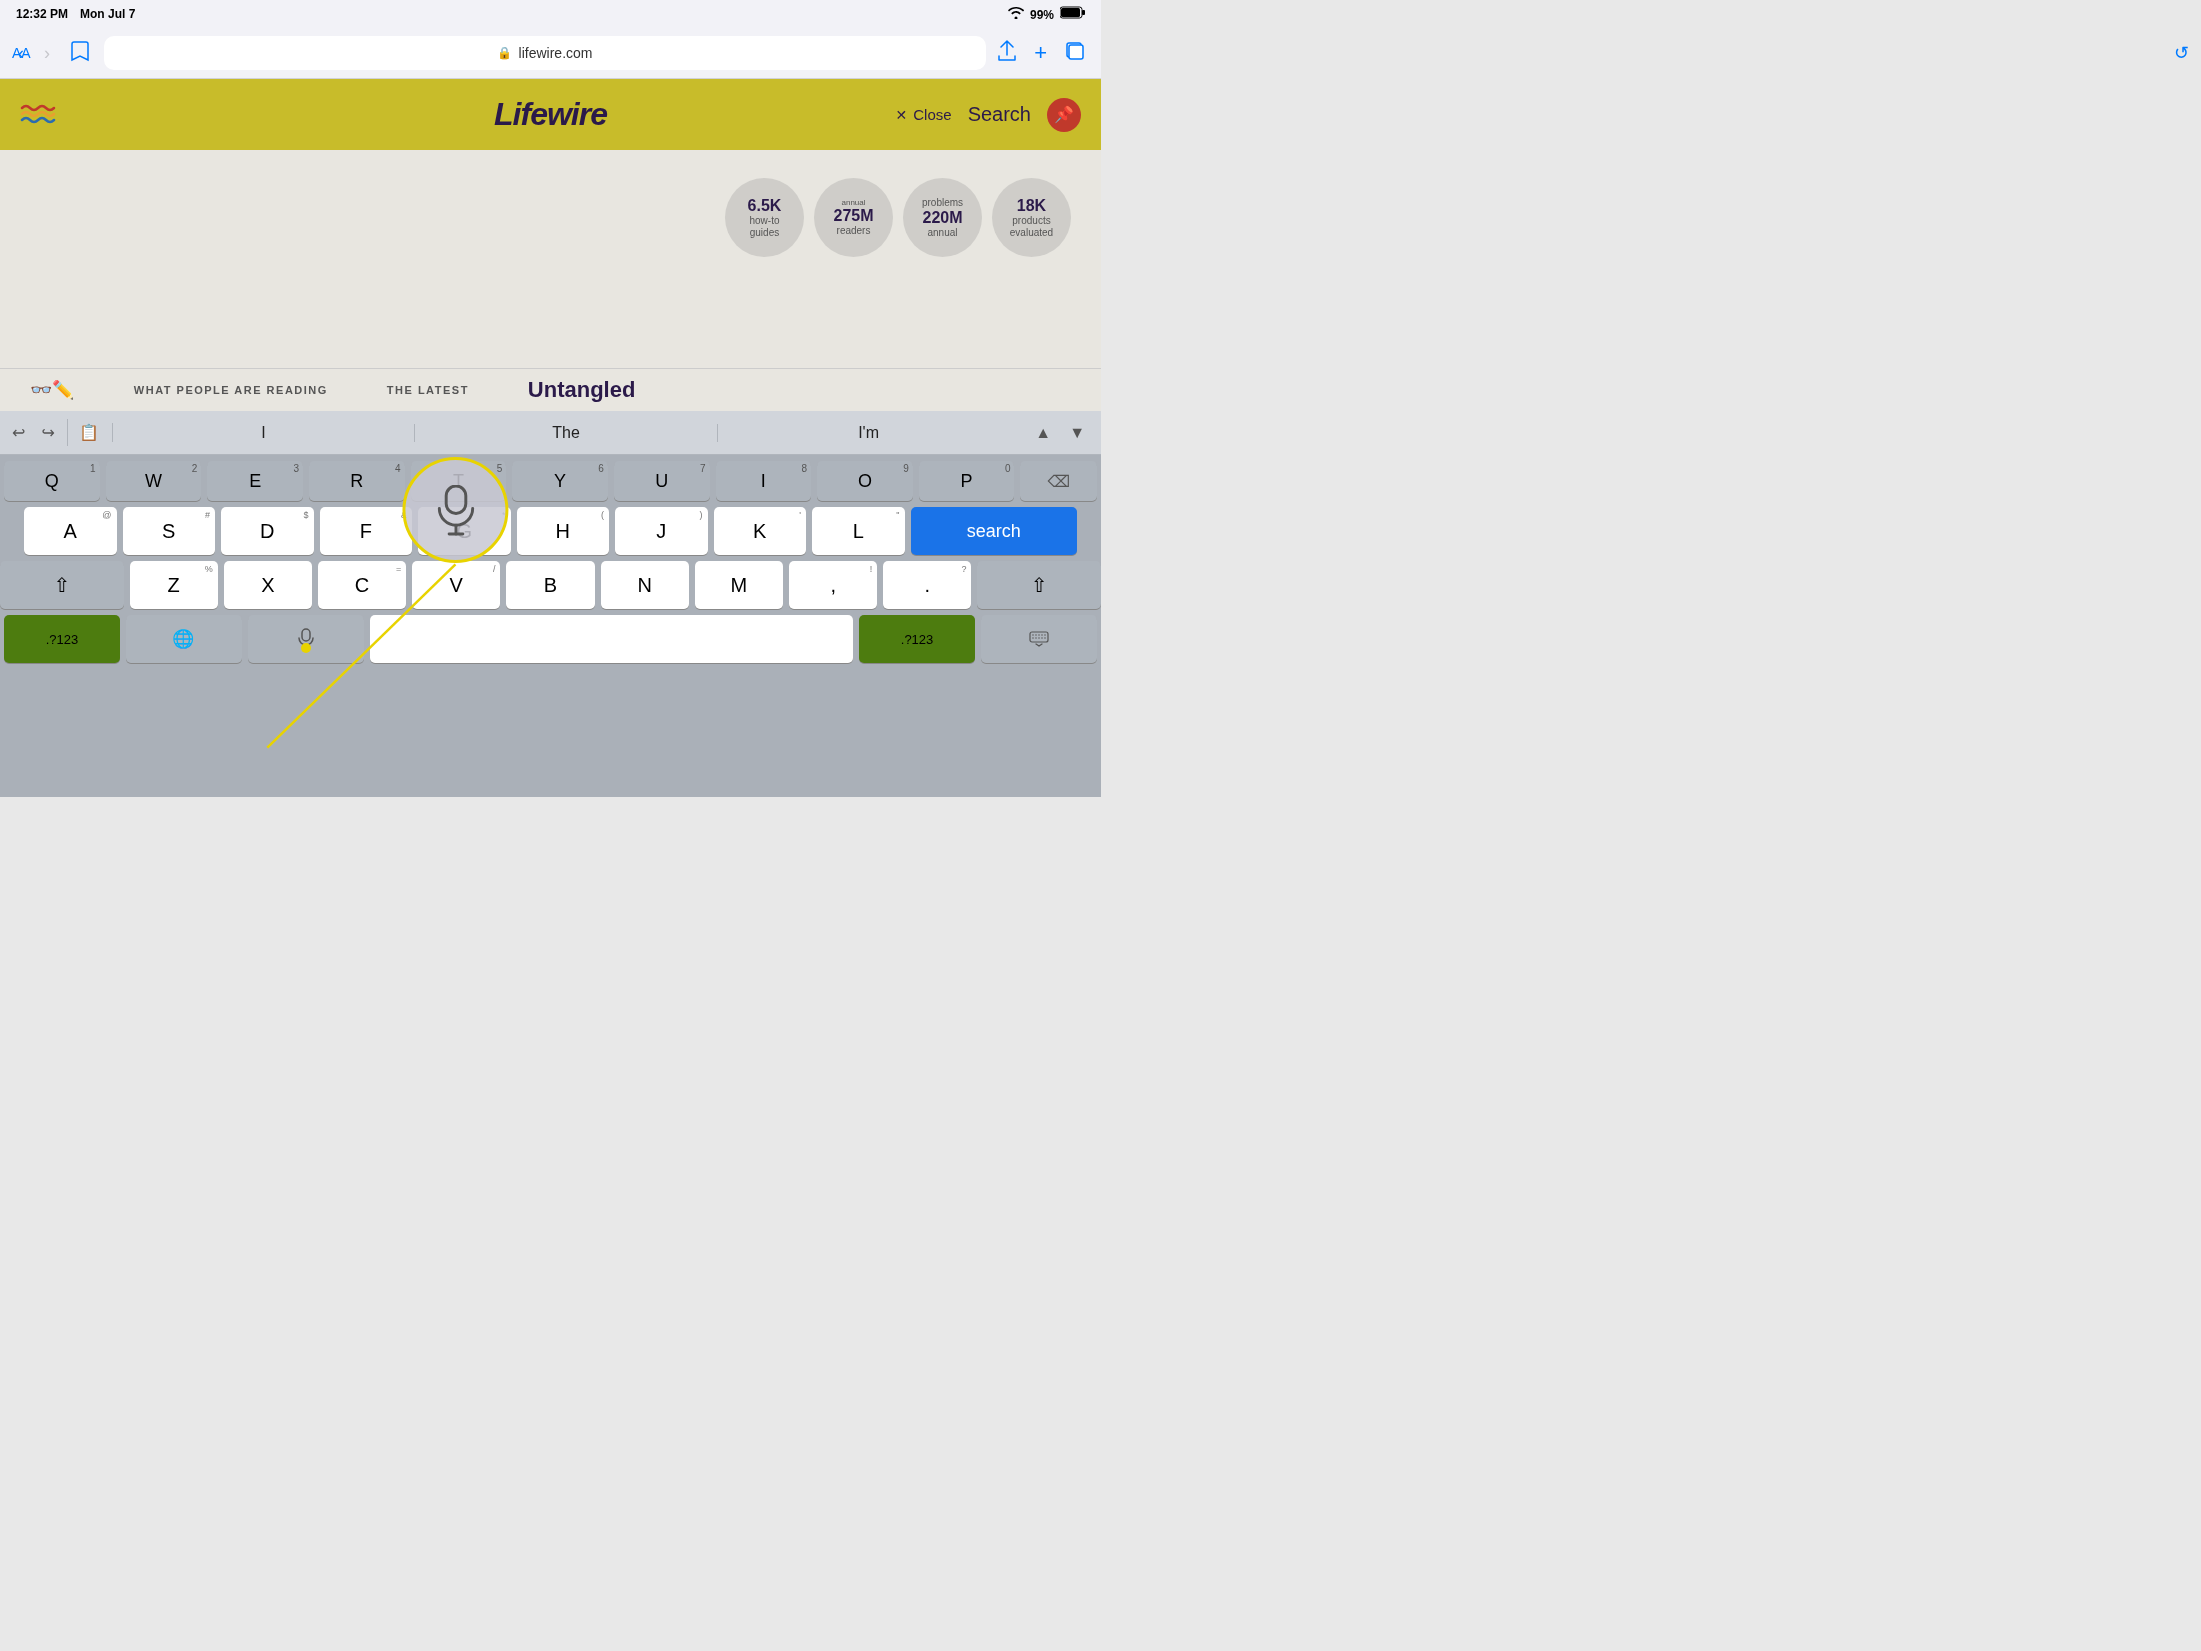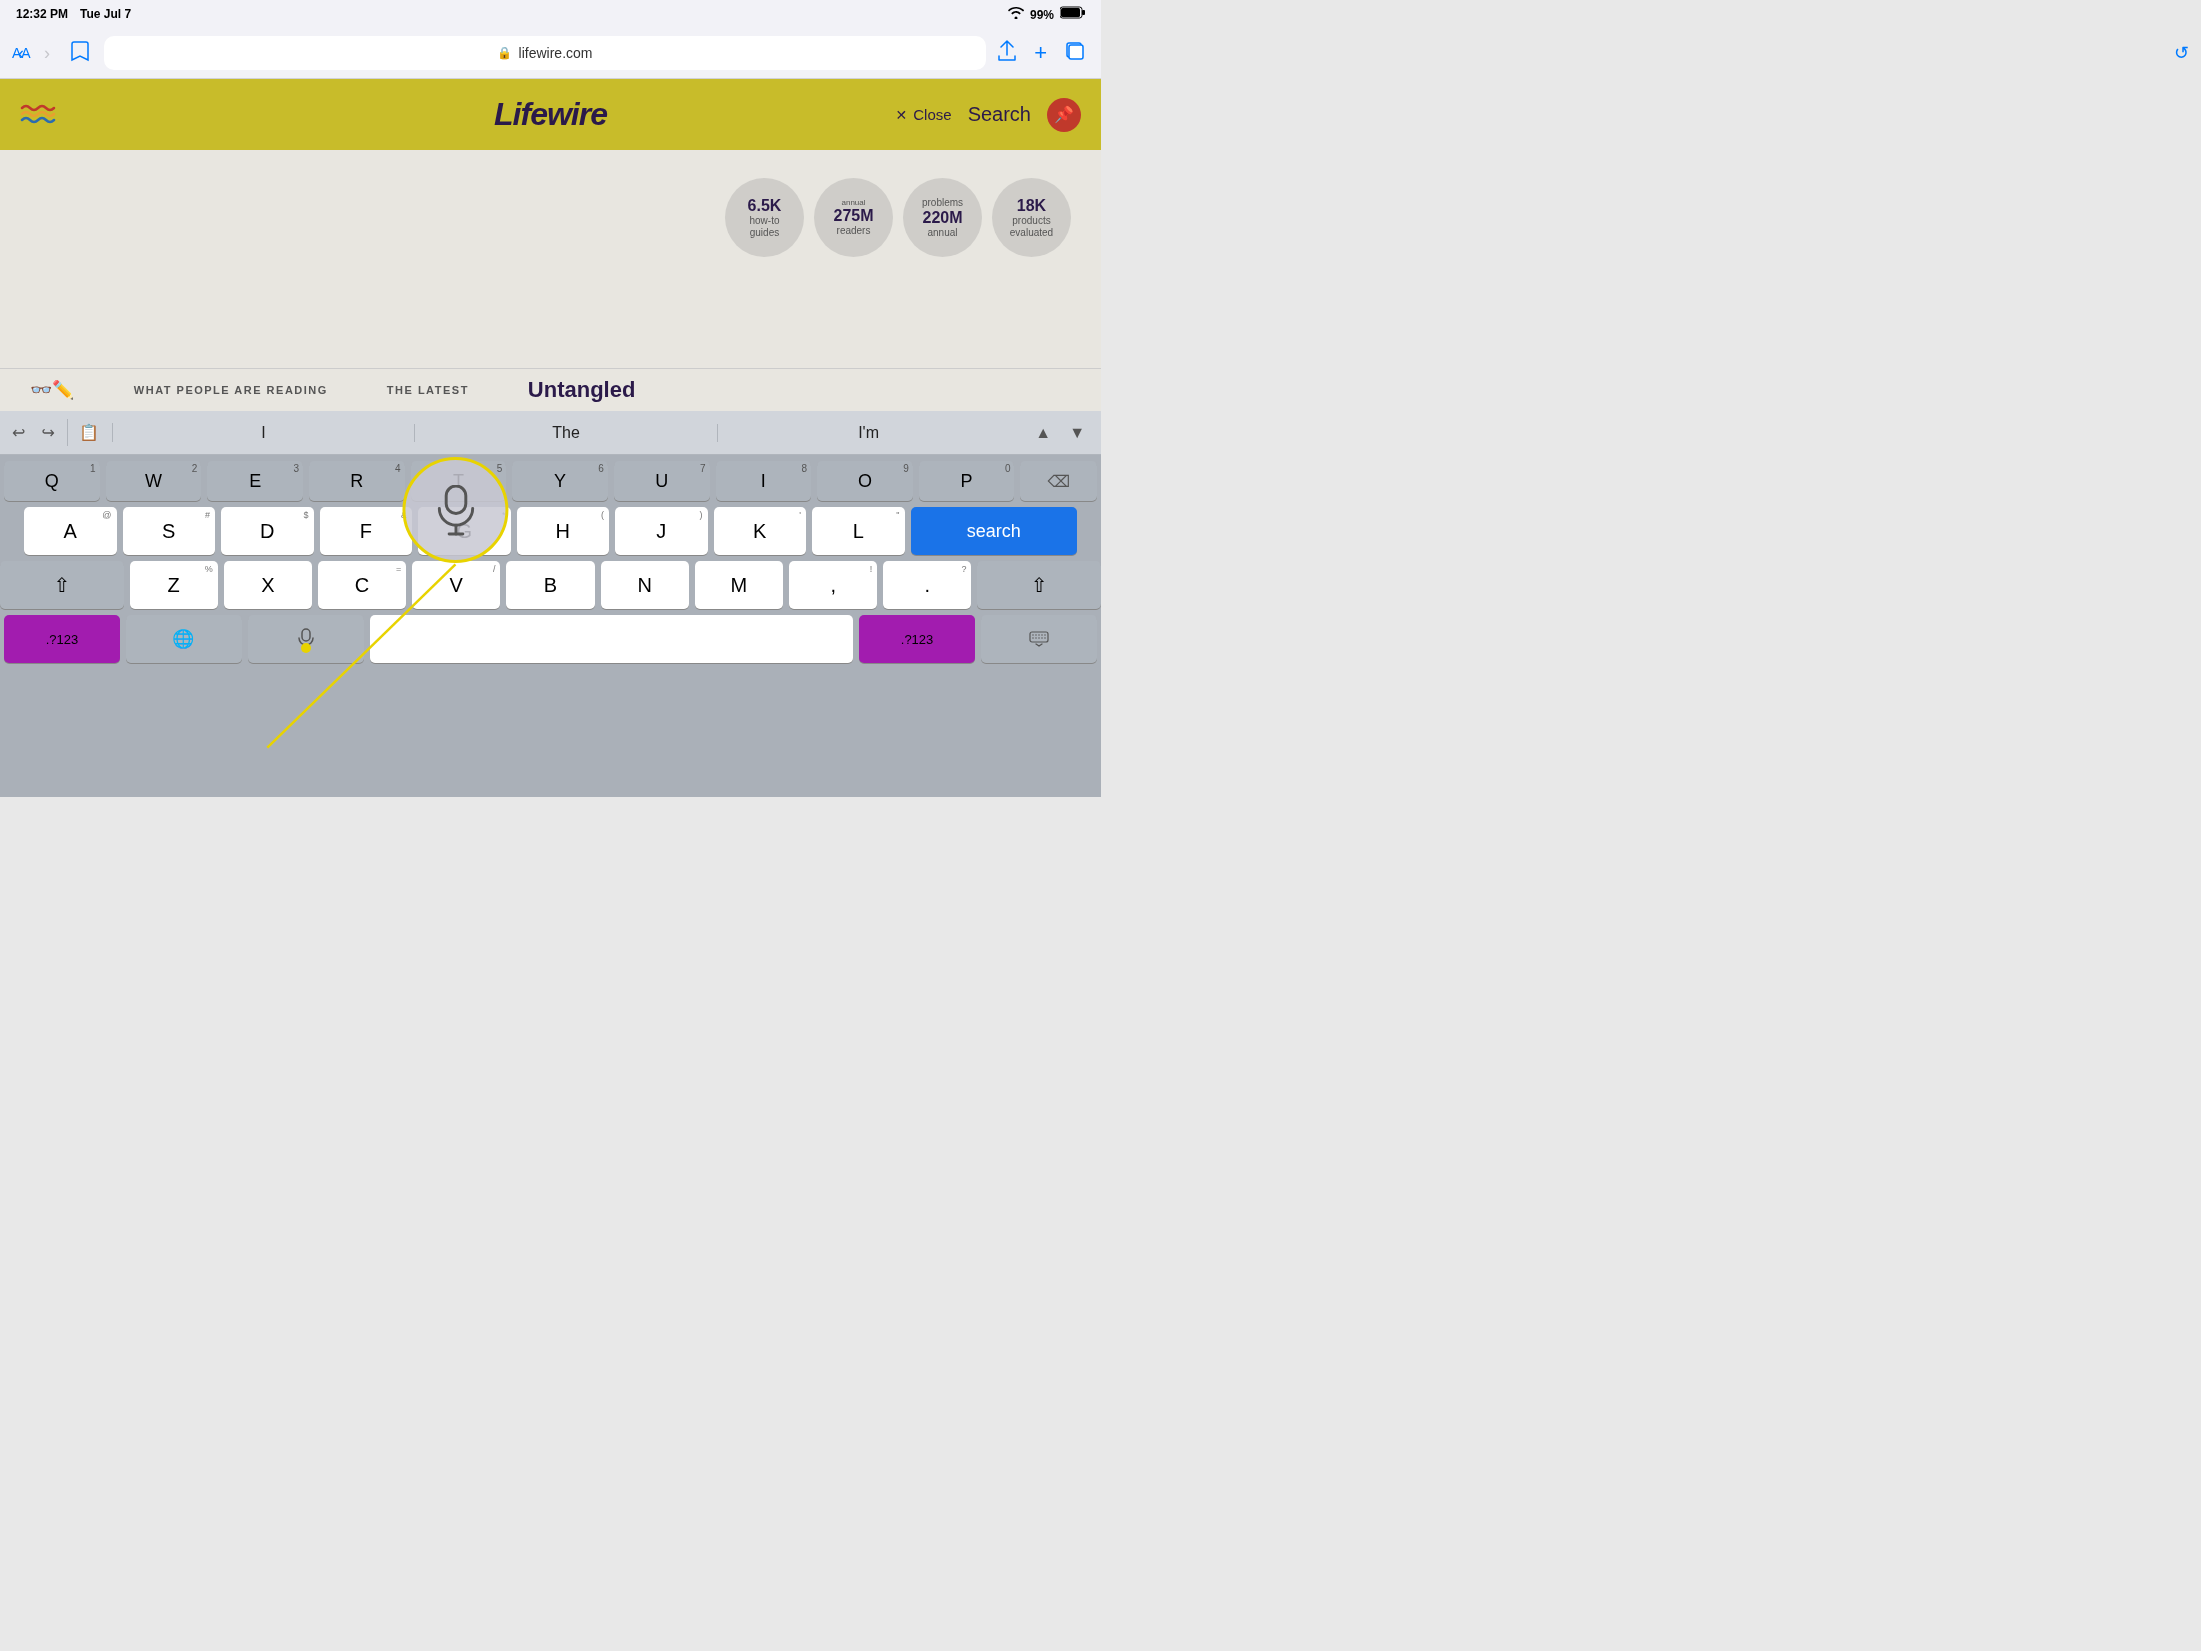--- a/index.html
+++ b/index.html
@@ -246,21 +246,21 @@
       min-width: 99px;
       flex: 1.4;
       font-size: 16px;
     }
     .key-space {
       flex: 5;
       background: white;
       font-size: 15px;
       color: #555;
     }
-    .key-123 { flex: 1.2; font-size: 14px; background: #a21caf; }
+    .key-123 { flex: 1.2; font-size: 14px; background: #4d7c0f; }
     .key-globe { flex: 1.2; background: #adb4bc; font-size: 18px; }
     .key-mic-bottom { flex: 1.2; background: #adb4bc; font-size: 16px; }
     .key-search-btn {
       background: #1a73e8;
       color: white;
       font-size: 18px;
       min-width: 139px;
       flex: 1.8;
     }
     .key-keyboard { flex: 1.2; background: #adb4bc; font-size: 16px; }
@@ -294,21 +294,21 @@
       left: 50%;
       transform: translateX(-50%);
     }
   </style>
 </head>
 <body>
 
 <div class="status-bar">
   <div style="display:flex;gap:12px;align-items:center;">
     <span>12:32 PM</span>
-    <span>Tue Jul 7</span>
+    <span>Mon Jul 7</span>
   </div>
   <div class="status-right">
     <span>
       <svg width="16" height="12" viewBox="0 0 16 12">
           <path d="M8 9.5a1.5 1.5 0 100 3 1.5 1.5 0 000-3z" fill="#000"></path>
           <path d="M4.5 7.5C5.7 6.3 6.8 5.7 8 5.7s2.3.6 3.5 1.8l1.3-1.3C11.3 4.7 9.7 4 8 4s-3.3.7-4.8 2.2l1.3 1.3z" fill="#000"></path>
           <path d="M1 4.5C3 2.5 5.4 1.5 8 1.5s5 1 7 3l1.2-1.2C13.8.9 11 0 8 0S2.2.9 0 3.3L1 4.5z" fill="#000"></path>
         </svg>
     </span>
     <span>99%</span>

